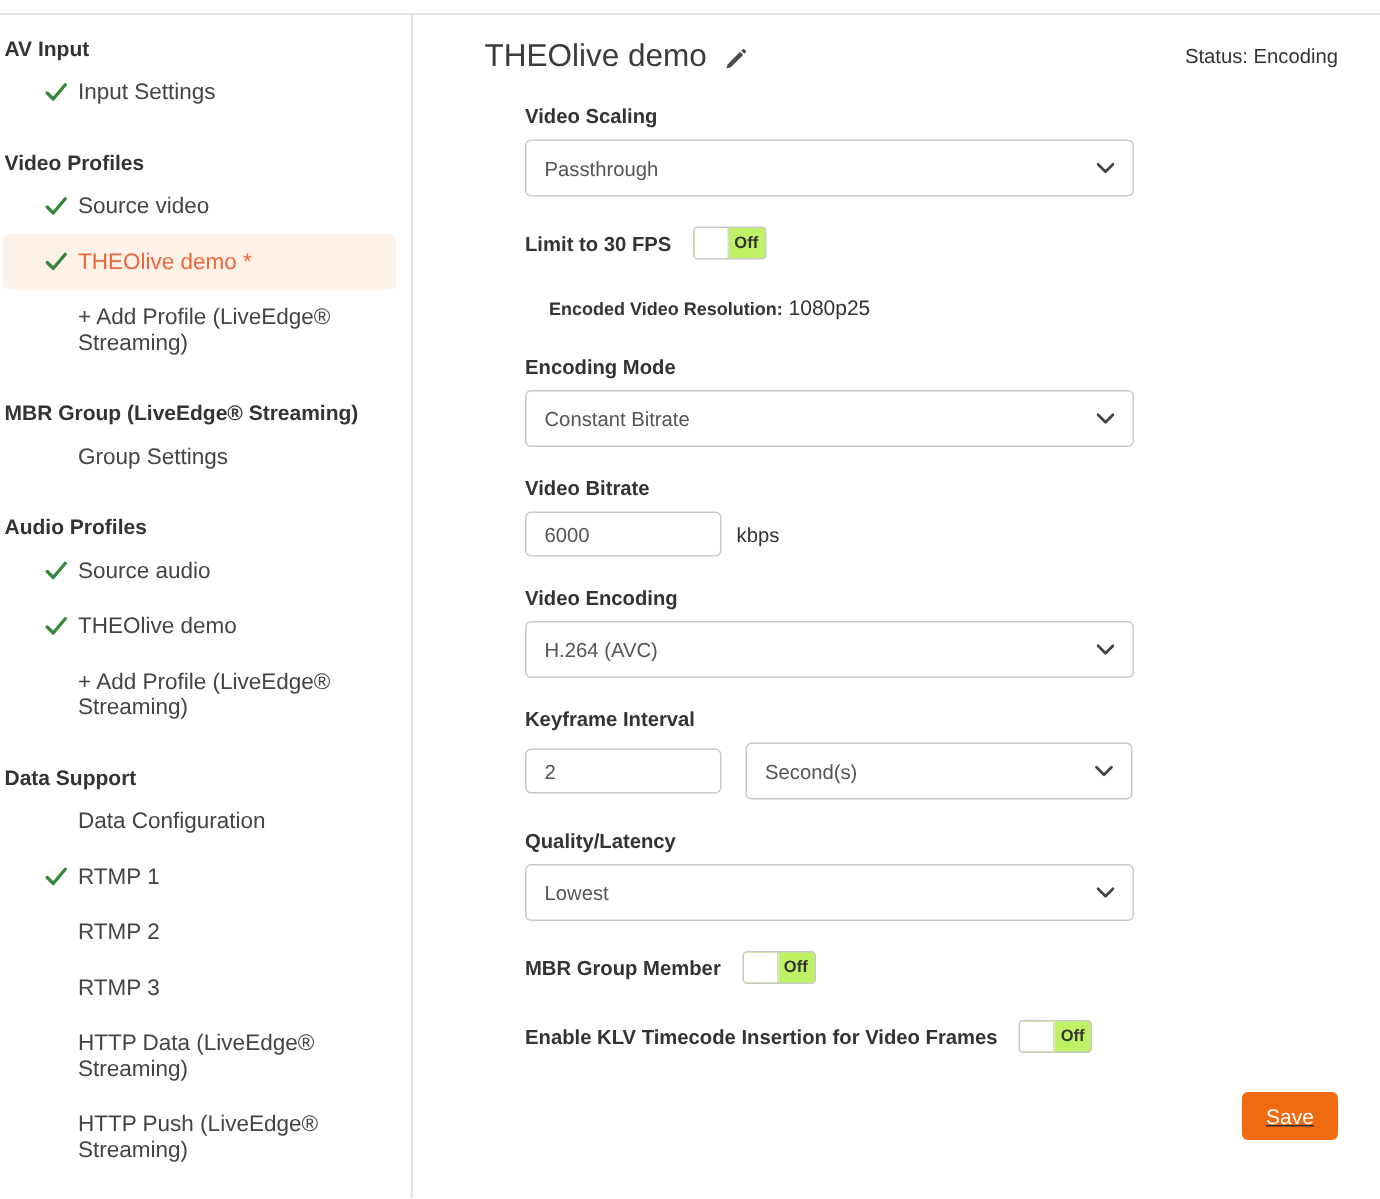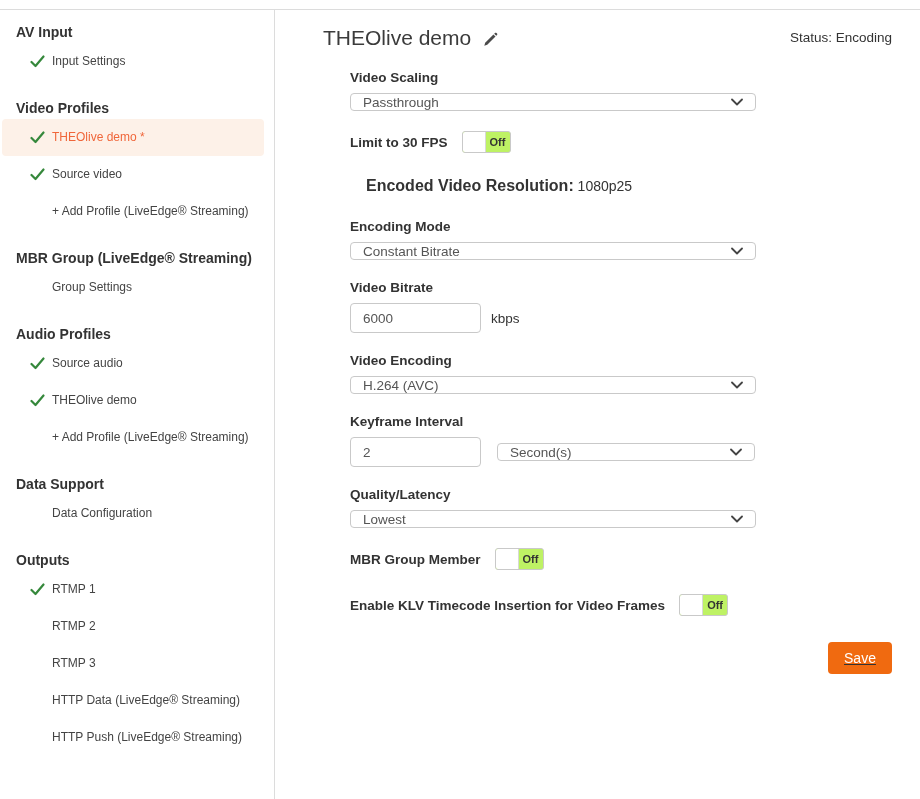--- a/index.html
+++ b/index.html
@@ -4,60 +4,60 @@
 <style>
   html,body{margin:0;padding:0;}
   body{
     width:920px;height:799px;overflow:hidden;background:#fff;
     font-family:"Liberation Sans", sans-serif;color:#333;
   }
   .top-rule{height:9px;border-bottom:1px solid #dcdcdc;}
   .layout{display:flex;height:789px;}
   
   .sidebar{width:275px;flex:none;border-right:1px solid #dcdcdc;box-sizing:border-box;padding-top:2px;overflow:hidden;}
-  .side-header{font-weight:bold;font-size:14px;color:#333;margin:20px 14px 3px 16px;}
+  .side-header{font-weight:bold;font-size:14px;color:#333;margin:20px 14px 3px 3px;}
   .side-section:first-child .side-header{margin-top:12px;}
   .side-item{
     display:flex;align-items:center;gap:7px;
     padding:10px 10px 10px 28px;margin:0 10px 0 2px;border-radius:4px;
-    font-size:12px;color:#444;cursor:pointer;line-height:17px;
+    font-size:15px;color:#444;cursor:pointer;line-height:17px;
   }
   .side-item .check{width:15px;height:13px;flex:none;}
   .side-item.active{background:#fdf1e8;color:#f0663a;}
   
   .main{flex:1;padding:16px 28px 0 48px;box-sizing:border-box;position:relative;}
   .title-row{display:flex;justify-content:space-between;align-items:flex-start;}
   .title-left{display:flex;align-items:center;gap:12px;}
   .page-title{font-size:21px;color:#3b3b3b;}
   .edit-icon{cursor:pointer;display:inline-flex;margin-top:3px;}
   .status{font-size:13.5px;color:#333;margin-top:4px;}
   .form{margin-left:27px;margin-top:20px;}
   .field{margin-bottom:20px;}
   .field-label{font-weight:bold;font-size:13.5px;color:#333;margin-bottom:8px;}
   .select{
-    width:406px;height:18px;border:1px solid #c9c9c9;border-radius:4px;background:#fff;
+    width:406px;height:38px;border:1px solid #c9c9c9;border-radius:4px;background:#fff;
     display:flex;align-items:center;justify-content:space-between;
     padding:0 12px;font-size:13.5px;color:#555;box-sizing:border-box;cursor:pointer;
   }
   .select.narrow{width:258px;}
   .text-input{
     width:131px;height:30px;border:1px solid #c9c9c9;border-radius:4px;
     padding:0 12px;font-size:13.5px;color:#555;box-sizing:border-box;
     font-family:"Liberation Sans", sans-serif;
   }
   .toggle-row{display:flex;align-items:center;gap:14px;margin-bottom:24px;}
   .toggle-row .field-label{margin-bottom:0;}
   .toggle{
     width:47px;height:20px;border:1px solid #c9c9c9;border-radius:3px;
     display:flex;overflow:hidden;cursor:pointer;background:#bef264;flex:none;
   }
   .toggle .knob{width:22px;background:#fff;border-right:1px solid #d8d8d8;}
   .toggle .off{flex:1;display:flex;align-items:center;justify-content:center;font-size:11px;font-weight:600;color:#333;}
   .resolution-line{font-size:14px;margin-bottom:24px;}
-  .resolution-line .field-label{display:inline;margin:0;font-size:16px;padding-left:16px;}
+  .resolution-line .field-label{display:inline;margin:0;font-size:12px;padding-left:16px;}
   .resolution-line .value{font-size:14px;color:#333;}
   .inline-row{display:flex;align-items:center;gap:16px;}
   .unit{font-size:13.5px;color:#333;margin-left:-6px;}
   .save-row{display:flex;justify-content:flex-end;margin-top:26px;text-decoration:underline;}
   .save-btn{
     background:#f06a10;color:#fff;border:none;border-radius:4px;
     width:64px;height:32px;font-size:14px;cursor:pointer;
     font-family:"Liberation Sans", sans-serif;
   }
 </style>
@@ -78,39 +78,39 @@
       </svg>
     </span>
     <span class="side-label">Input Settings</span>
   </div>
 </div>
   </div>
 
   <div class="side-section">
     <div class="side-header">Video Profiles</div>
     <div>
+  <div class="side-item">
+    <span class="check" style="visibility: visible;">
+      <svg width="15" height="13" viewBox="0 0 15 13">
+        <path d="M1.5 7 L5.5 11 L13.5 1.5" fill="none" stroke="#35883b" stroke-width="2.2" stroke-linecap="round" stroke-linejoin="round"></path>
+      </svg>
+    </span>
+    <span class="side-label">Source video</span>
+  </div>
+
   <div class="side-item active">
     <span class="check" style="visibility: visible;">
       <svg width="15" height="13" viewBox="0 0 15 13">
         <path d="M1.5 7 L5.5 11 L13.5 1.5" fill="none" stroke="#35883b" stroke-width="2.2" stroke-linecap="round" stroke-linejoin="round"></path>
       </svg>
     </span>
     <span class="side-label">THEOlive demo *</span>
   </div>
 
   <div class="side-item">
-    <span class="check" style="visibility: visible;">
-      <svg width="15" height="13" viewBox="0 0 15 13">
-        <path d="M1.5 7 L5.5 11 L13.5 1.5" fill="none" stroke="#35883b" stroke-width="2.2" stroke-linecap="round" stroke-linejoin="round"></path>
-      </svg>
-    </span>
-    <span class="side-label">Source video</span>
-  </div>
-
-  <div class="side-item">
     <span class="check" style="visibility: hidden;">
       <svg width="15" height="13" viewBox="0 0 15 13">
         <path d="M1.5 7 L5.5 11 L13.5 1.5" fill="none" stroke="#35883b" stroke-width="2.2" stroke-linecap="round" stroke-linejoin="round"></path>
       </svg>
     </span>
     <span class="side-label">+ Add Profile (LiveEdge® Streaming)</span>
   </div>
 </div>
   </div>
 
@@ -168,21 +168,20 @@
       <svg width="15" height="13" viewBox="0 0 15 13">
         <path d="M1.5 7 L5.5 11 L13.5 1.5" fill="none" stroke="#35883b" stroke-width="2.2" stroke-linecap="round" stroke-linejoin="round"></path>
       </svg>
     </span>
     <span class="side-label">Data Configuration</span>
   </div>
 </div>
   </div>
 
   <div class="side-section">
-    <div class="side-header">Outputs</div>
     <div>
   <div class="side-item">
     <span class="check" style="visibility: visible;">
       <svg width="15" height="13" viewBox="0 0 15 13">
         <path d="M1.5 7 L5.5 11 L13.5 1.5" fill="none" stroke="#35883b" stroke-width="2.2" stroke-linecap="round" stroke-linejoin="round"></path>
       </svg>
     </span>
     <span class="side-label">RTMP 1</span>
   </div>
 

